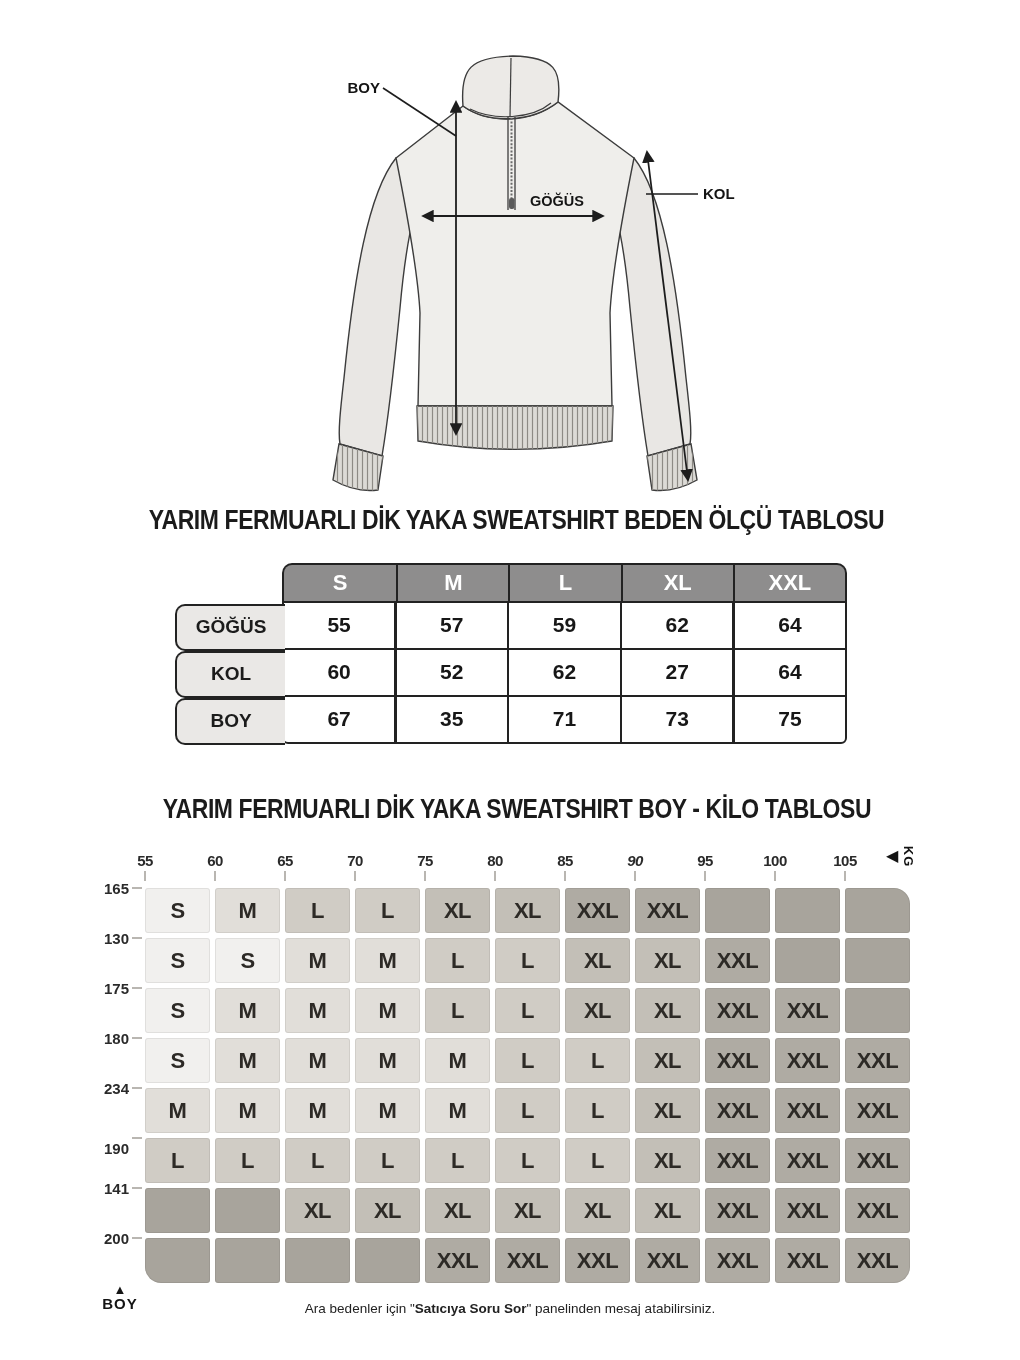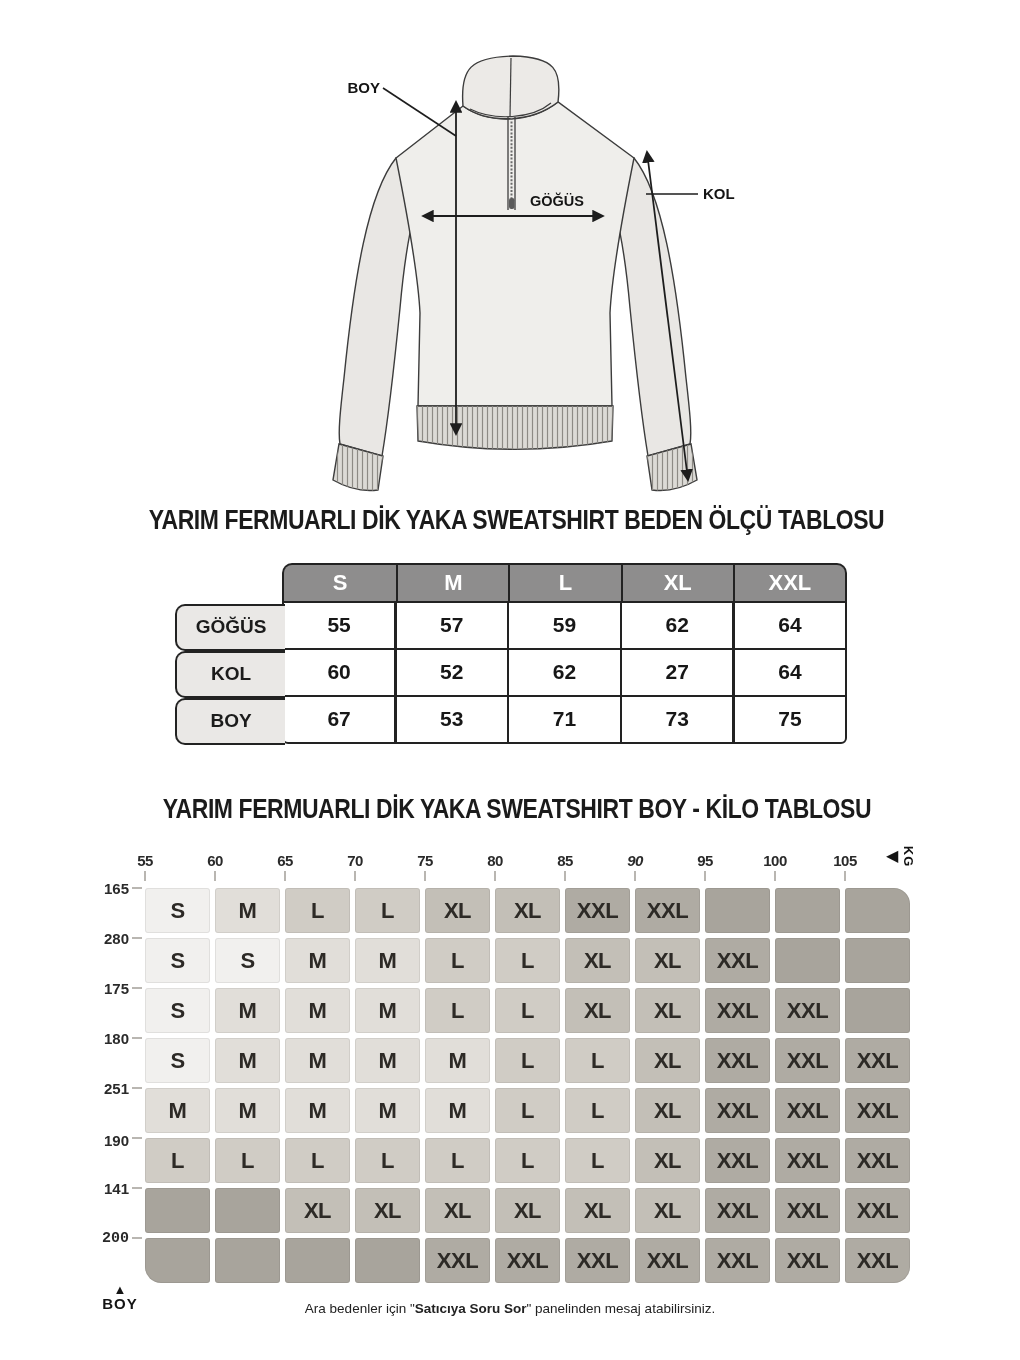--- a/index.html
+++ b/index.html
@@ -140,21 +140,21 @@
           <div class="t1-cell">57</div>
           <div class="t1-cell">59</div>
           <div class="t1-cell">62</div>
           <div class="t1-cell">64</div>
           <div class="t1-cell">60</div>
           <div class="t1-cell">52</div>
           <div class="t1-cell">62</div>
           <div class="t1-cell">27</div>
           <div class="t1-cell">64</div>
           <div class="t1-cell">67</div>
-          <div class="t1-cell">53</div>
+          <div class="t1-cell">35</div>
           <div class="t1-cell">71</div>
           <div class="t1-cell">73</div>
           <div class="t1-cell">75</div>
         </div>
     </div>
   </div>
 
   <div class="title t-title2">
     <span>YARIM FERMUARLI DİK YAKA SWEATSHIRT BOY - KİLO TABLOSU</span>
   </div>
@@ -184,33 +184,33 @@
         <div class="kg-num" style="left: 700px;">105</div>
         <div class="kg-tick" style="left: 699px;"></div>
       </div>
     <div class="kg-symbol">
       <span class="tri-left">◀</span>
       <span class="kg-rot">KG</span>
     </div>
     <div id="height-axis">
         <div class="h-num" style="top: 36px;">165</div>
         <div class="h-tick" style="top: 35px;"></div>
-        <div class="h-num" style="top: 86px;">280</div>
+        <div class="h-num" style="top: 86px;">130</div>
         <div class="h-tick" style="top: 85px;"></div>
         <div class="h-num" style="top: 136px;">175</div>
         <div class="h-tick" style="top: 135px;"></div>
         <div class="h-num" style="top: 186px;">180</div>
         <div class="h-tick" style="top: 185px;"></div>
-        <div class="h-num" style="top: 236px;">251</div>
+        <div class="h-num" style="top: 236px;">234</div>
         <div class="h-tick" style="top: 235px;"></div>
-        <div class="h-num" style="top: 288px;">190</div>
+        <div class="h-num" style="top: 296px;">190</div>
         <div class="h-tick" style="top: 285px;"></div>
         <div class="h-num" style="top: 336px;">141</div>
         <div class="h-tick" style="top: 335px;"></div>
-        <div class="h-num" style="top: 386px; font-family: Liberation Mono, monospace;">200</div>
+        <div class="h-num" style="top: 386px;">200</div>
         <div class="h-tick" style="top: 385px;"></div>
       </div>
     <div class="t2-grid" id="matrix-grid">
         <div class="m-cell" style="background: rgb(241, 240, 238);">S</div>
         <div class="m-cell" style="background: rgb(225, 222, 217);">M</div>
         <div class="m-cell" style="background: rgb(208, 204, 197);">L</div>
         <div class="m-cell" style="background: rgb(208, 204, 197);">L</div>
         <div class="m-cell" style="background: rgb(195, 191, 183);">XL</div>
         <div class="m-cell" style="background: rgb(195, 191, 183);">XL</div>
         <div class="m-cell" style="background: rgb(175, 171, 163);">XXL</div>

